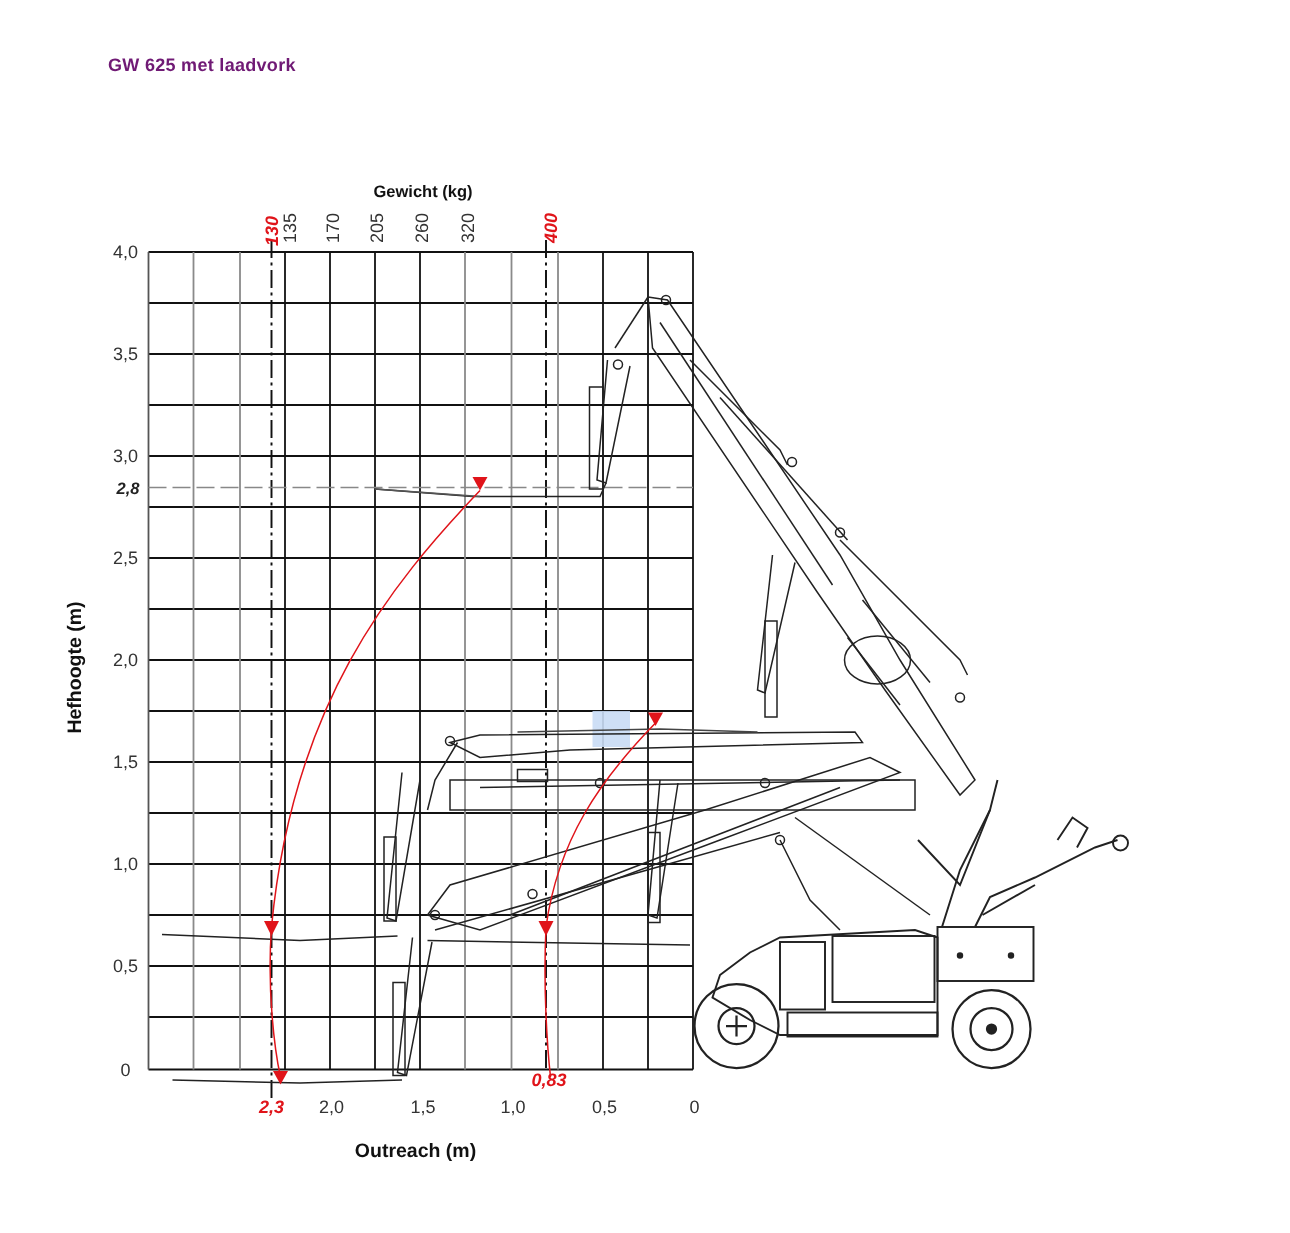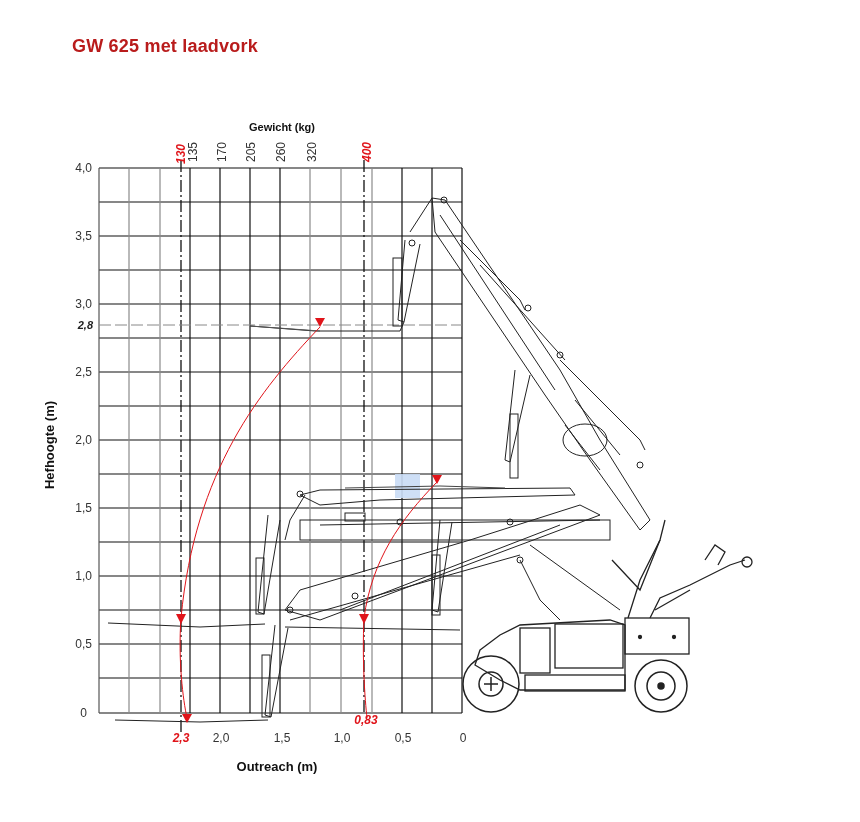--- a/index.html
+++ b/index.html
@@ -1,17 +1,17 @@
 <!DOCTYPE html>
 <html><head>
 <meta charset="utf-8">
 <style>
   html, body { margin:0; padding:0; background:#ffffff; }
   body { width:860px; height:822px; position:relative; overflow:hidden; font-family:"Liberation Sans", sans-serif; }
-  .title { position:absolute; left:72px; top:36px; font-size:18px; font-weight:bold; color:#b91c1c; letter-spacing:0.2px;text-align:center; }
+  .title { position:absolute; left:72px; top:36px; font-size:12px; font-weight:bold; color:#701a75; letter-spacing:0.2px;text-align:center; }
   svg { position:absolute; left:0; top:0; }
   .tick { font-family:"Liberation Sans", sans-serif; font-size:12px; fill:#333; }
   .axis-title { font-family:"Liberation Sans", sans-serif; font-size:13px; font-weight:bold; fill:#111; }
   .red-label { font-family:"Liberation Sans", sans-serif; font-size:12px; font-weight:bold; font-style:italic; fill:#e0141a; }
   .bold-tick { font-family:"Liberation Sans", sans-serif; font-size:11px; font-weight:bold; font-style:italic; fill:#222; }
 </style>
 </head>
 <body>
 
 <div class="title">GW 625 met laadvork</div>

